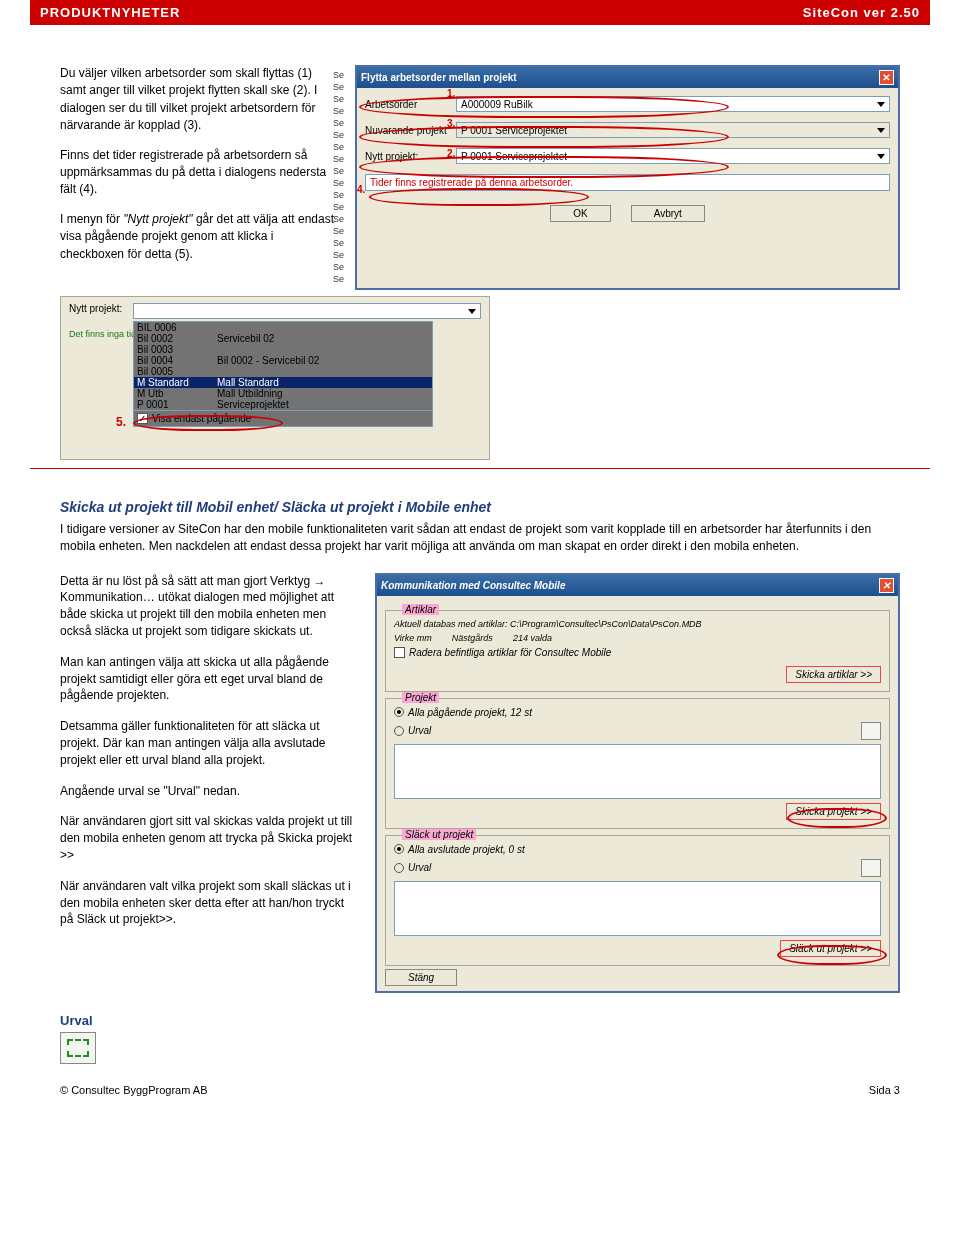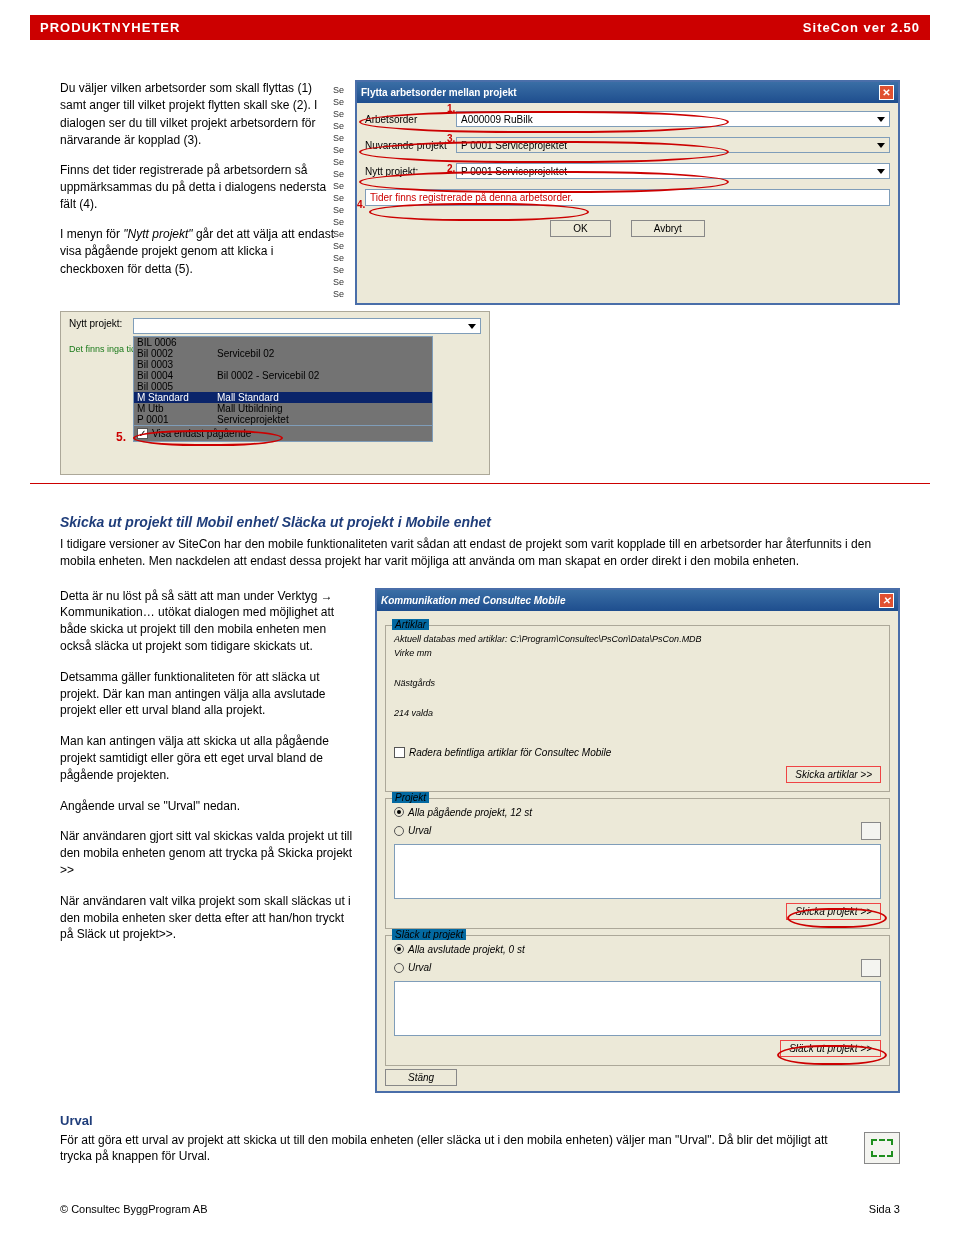--- a/index.html
+++ b/index.html
@@ -1,17 +1,17 @@
 <!DOCTYPE html>
 <html><head>
 <meta charset="utf-8">
 <style>
   * { box-sizing: border-box; margin: 0; padding: 0; }
   body { font-family: Arial, Helvetica, sans-serif; font-size: 12px; color: #000; background: #fff; width: 960px; }
-  .page { position: relative; padding: 15px 30px 10px 30px; }
+  .page { position: relative; padding: 0 30px 10px 30px; }
   .red-bar { background: #cc0000; color: #fff; font-weight: bold; padding: 5px 10px; display: flex; justify-content: space-between; font-size: 13px; letter-spacing: 1px; }
   .content { padding: 40px 30px 0 30px; }
   .row1 { display: flex; gap: 15px; }
   .col-text { flex: 0 0 280px; font-size: 12px; line-height: 1.45; }
   .col-text p { margin-bottom: 12px; }
   .italic { font-style: italic; }
   .col-img { flex: 1; }
   .win { border: 2px solid #4a6ea9; background: #ece9d8; font-size: 10px; }
   .titlebar { background: linear-gradient(#3a6ea5, #1e4e8e); color: #fff; padding: 3px 4px; display: flex; justify-content: space-between; align-items: center; font-weight: bold; }
   .closex { width: 15px; height: 15px; background: #e05030; color: #fff; display: flex; align-items: center; justify-content: center; font-size: 10px; border: 1px solid #fff; }
@@ -30,21 +30,21 @@
   .btns { display: flex; gap: 20px; justify-content: center; margin-top: 14px; }
   .btn { background: #ece9d8; border: 1px solid #888; padding: 2px 22px; font-size: 10px; }
   .sec-divider { border-top: 1px solid #cc0000; margin: 8px 0 30px 0; }
   .section2 { padding: 0 30px; }
   .h2 { color: #1f3d7a; font-weight: bold; font-style: italic; font-size: 14px; margin-bottom: 6px; }
   .section2 p { font-size: 12px; line-height: 1.4; margin-bottom: 18px; }
   .row2 { display: flex; gap: 15px; }
   .row2 .col-text { flex: 0 0 300px; }
   .row2 .col-text p { font-size: 12px; line-height: 1.4; margin-bottom: 14px; }
   .fieldset { border: 1px solid #aca899; margin: 6px 0; padding: 8px; position: relative; font-size: 10px; }
-  .fieldset .legend { position: absolute; top: -7px; left: 6px; background: #0369a1; padding: 0 3px; }
+  .fieldset .legend { position: absolute; top: -7px; left: 16px; background: #f9a8d4; padding: 0 3px; }
   .radio { display: flex; align-items: center; gap: 4px; margin-bottom: 4px; }
   .radio .r { width: 10px; height: 10px; border: 1px solid #555; border-radius: 50%; display: flex; align-items: center; justify-content: center; }
   .radio .r.on::after { content:''; width:4px; height:4px; background:#000; border-radius:50%; }
   .bigbox { background:#fff; border:1px solid #7f9db9; height:55px; margin-top:4px; }
   .smico { width:20px; height:18px; border:1px solid #888; background:#f4f4f0; }
   .longbtn { border:1px solid #ef4444; background:#ece9d8; padding:2px 8px; font-size:10px; float:right; margin-top:4px; }
   .urval-ico { width:36px; height:32px; border:1px solid #888; background:#f4f4f0; float:right; display:flex; align-items:center; justify-content:center; }
   .urval-ico .inner{ width:22px; height:18px; border:2px dashed #1f8f1f; }
   .footer { display:flex; justify-content:space-between; font-size:11px; padding:20px 30px 10px 30px; clear:both; }
   .np-block { display:flex; align-items:flex-start; gap:4px; font-size:10px; }
@@ -180,39 +180,39 @@
   </div>
 
   <div class="sec-divider"></div>
 
   <div class="section2">
     <div class="h2">Skicka ut projekt till Mobil enhet/ Släcka ut projekt i Mobile enhet</div>
     <p>I tidigare versioner av SiteCon har den mobile funktionaliteten varit sådan att endast de projekt som varit kopplade till en arbetsorder har återfunnits i den mobila enheten. Men nackdelen att endast dessa projekt har varit möjliga att använda om man skapat en order direkt i den mobila enheten.</p>
 
     <div class="row2">
       <div class="col-text">
-        <p><span>Detta är nu löst på så sätt att man under </span><span>Verktyg → Kommunikation…</span><span> utökat dialogen med möjlighet att både skicka ut projekt till den mobila enheten men också släcka ut projekt som tidigare skickats ut.</span></p>
+        <p><span>Detta är nu löst på så sätt att man gjort </span><span>Verktyg → Kommunikation…</span><span> utökat dialogen med möjlighet att både skicka ut projekt till den mobila enheten men också släcka ut projekt som tidigare skickats ut.</span></p>
+        <p>Man kan antingen välja att skicka ut alla pågående projekt samtidigt eller göra ett eget urval bland de pågående projekten.</p>
         <p>Detsamma gäller funktionaliteten för att släcka ut projekt. Där kan man antingen välja alla avslutade projekt eller ett urval bland alla projekt.</p>
-        <p>Man kan antingen välja att skicka ut alla pågående projekt samtidigt eller göra ett eget urval bland de pågående projekten.</p>
         <p>Angående urval se "Urval" nedan.</p>
         <p>När användaren gjort sitt val skickas valda projekt ut till den mobila enheten genom att trycka på Skicka projekt &gt;&gt;</p>
         <p>När användaren valt vilka projekt som skall släckas ut i den mobila enheten sker detta efter att han/hon tryckt på Släck ut projekt&gt;&gt;.</p>
       </div>
 
       <div style="flex:1;font-style:italic;">
         <div class="win">
           <div class="titlebar">
             <span>Kommunikation med Consultec Mobile</span>
             <span class="closex">✕</span>
           </div>
           <div class="winbody">
             <div class="fieldset">
               <span class="legend">Artiklar</span>
               <div style="font-size:9px; margin-bottom:4px;">Aktuell databas med artiklar: C:\Program\Consultec\PsCon\Data\PsCon.MDB</div>
-              <div style="display:flex; gap:20px; font-size:9px; margin-bottom:4px;flex-direction:column;">
+              <div style="display:flex; gap:20px; font-size:9px; margin-bottom:4px;">
                 <span>Virke mm</span>
                 <span>Nästgårds</span>
                 <span>214 valda</span>
                 <span class="arr" style="margin-left:auto; border-top:5px solid #000;"></span>
               </div>
               <div class="radio">
                   <span class="chk"></span>
                   <span>Radera befintliga artiklar för Consultec Mobile</span>
                 </div>
               <div class="longbtn">Skicka artiklar &gt;&gt;</div>
@@ -256,21 +256,20 @@
             <div style="text-align:left; margin-top:6px;">
               <span class="btn">Stäng</span>
             </div>
           </div>
         </div>
       </div>
     </div>
 
     <div class="h3">Urval</div>
     <div style="display:flex; gap:20px;">
-      <p style="flex:1; font-size:12px; line-height:1.4;">För att göra ett urval av projekt att skicka ut till den mobila enheten (eller släcka ut i den mobila enheten) väljer man "Urval". Då blir det möjligt att trycka på knappen för Urval.</p>
       <div class="urval-ico">
           <div class="inner"></div>
         </div>
     </div>
   </div>
 
   <div class="footer">
     <span>© Consultec ByggProgram AB</span>
     <span>Sida 3</span>
   </div>

